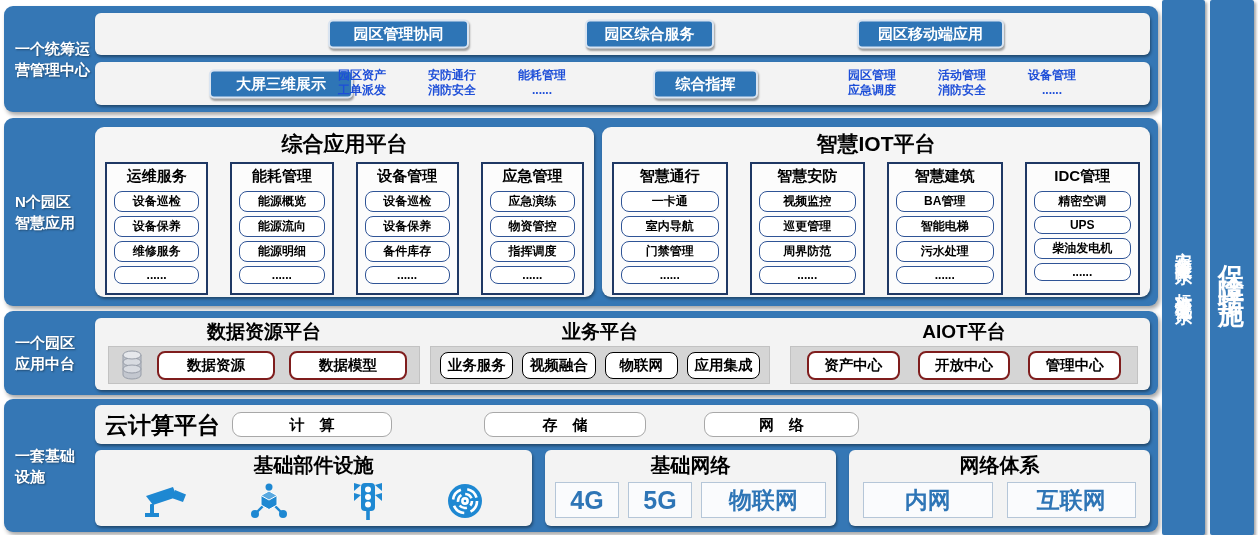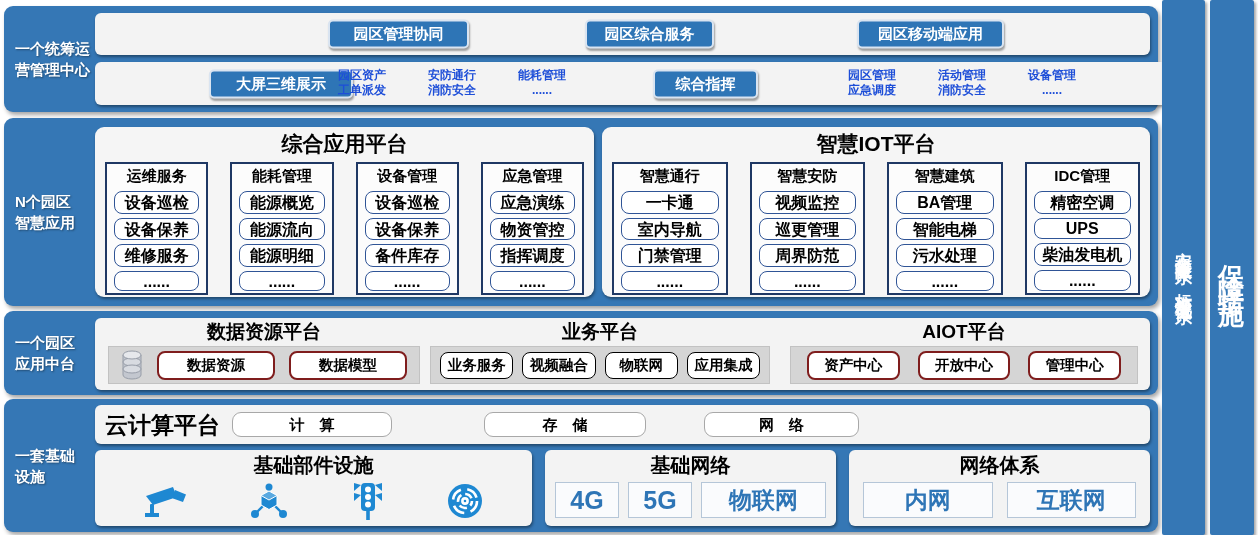--- a/index.html
+++ b/index.html
@@ -9,37 +9,37 @@
         box-shadow:2px 3px 4px rgba(0,0,0,.35);}
   #band1{top:6px;height:106px;}
   #band2{top:118px;height:188px;}
   #band3{top:311px;height:84px;}
   #band4{top:399px;height:133px;}
   .band-label{position:absolute;left:0;top:0;bottom:0;width:92px;display:flex;flex-direction:column;
         justify-content:center;padding-left:11px;box-sizing:border-box;color:#fff;font-weight:bold;
         font-size:15px;line-height:1.4;text-shadow:1px 1px 2px rgba(0,0,0,.4);}
   .white{position:absolute;background:#f3f3f3;border-radius:6px;box-shadow:1px 2px 3px rgba(0,0,0,.4);}
   .row1{left:91px;top:7px;width:1055px;height:42px;}
-  .row2{left:91px;top:56px;width:1055px;height:43px;padding-left:27px;}
+  .row2{left:91px;top:56px;width:1055px;height:43px;}
   .blue-btn{position:absolute;top:50%;transform:translateY(-50%);background:#2e75b6;color:#fff;
         font-weight:bold;font-size:15px;border:2px solid #d9e4f1;border-radius:5px;padding:3px 0;
         text-align:center;box-shadow:1px 2px 2px rgba(0,0,0,.35);box-sizing:border-box;white-space:nowrap;margin-left:40px;}
   .tb{position:absolute;top:50%;transform:translateY(-50%);font-weight:bold;font-size:12px;
         line-height:1.3;text-align:center;color:#1d4ed8;white-space:nowrap;}
   .platform{position:absolute;top:9px;height:170px;background:#f5f5f5;border-radius:9px;
         box-shadow:1px 2px 3px rgba(0,0,0,.4);box-sizing:border-box;padding:3px 10px 8px;}
   #platformA{left:91px;width:499px;}
   #platformB{left:598px;width:548px;}
   .platform-title{text-align:center;font-size:21px;font-weight:bold;color:#000;margin:0 0 4px;}
   .cols{display:flex;gap:22px;height:133px;}
   .col{flex:1;border:2px solid #1f3864;background:#fcfcfc;box-sizing:border-box;padding:2px 7px;
         display:flex;flex-direction:column;}
   .col-h{text-align:center;font-weight:bold;font-size:15px;color:#000;margin:1px 0 1px;}
   .pill{border:1.5px solid #2f5496;border-radius:8px;background:#fff;text-align:center;font-weight:bold;
-        font-size:16px;color:#000;padding:1px 2px;margin-top:4px;white-space:nowrap;overflow:hidden;}
+        font-size:12px;color:#000;padding:1px 2px;margin-top:4px;white-space:nowrap;overflow:hidden;}
   #midpanel{left:91px;top:7px;width:1055px;height:72px;}
   .group{position:absolute;top:2px;bottom:6px;}
   #g1{left:13px;width:312px;} #g2{left:335px;width:340px;} #g3{left:695px;width:348px;}
   .group-title{text-align:center;font-weight:bold;font-size:19px;color:#000;height:24px;line-height:24px;}
   .gray{position:absolute;left:0;right:0;top:26px;bottom:0;background:#d5d5d5;border:1px solid #c2c2c2;
         display:flex;align-items:center;gap:14px;padding:0 12px;box-sizing:border-box;}
   .tag{background:#fff;border:2px solid #7f1d1d;border-radius:8px;font-weight:bold;font-size:14.5px;
         color:#000;padding:3px 6px;text-align:center;flex:1;white-space:nowrap;}
   .tag.black{border-color:#000;border-width:1.5px;}
   #cloudrow{left:91px;top:6px;width:1055px;height:39px;}

